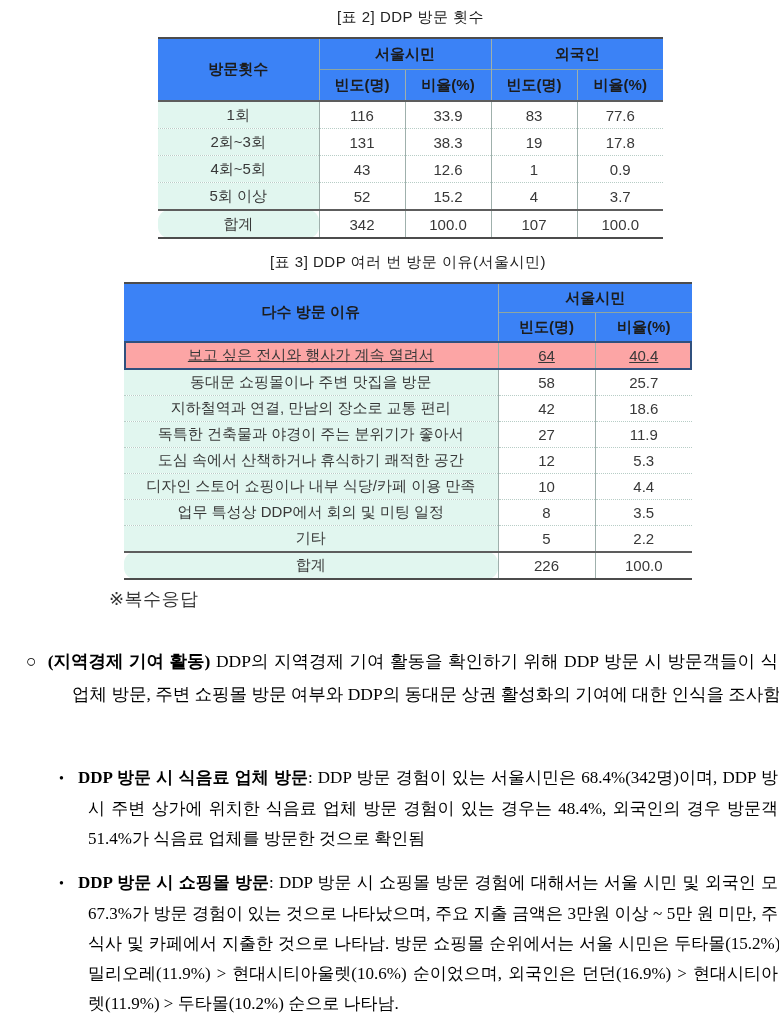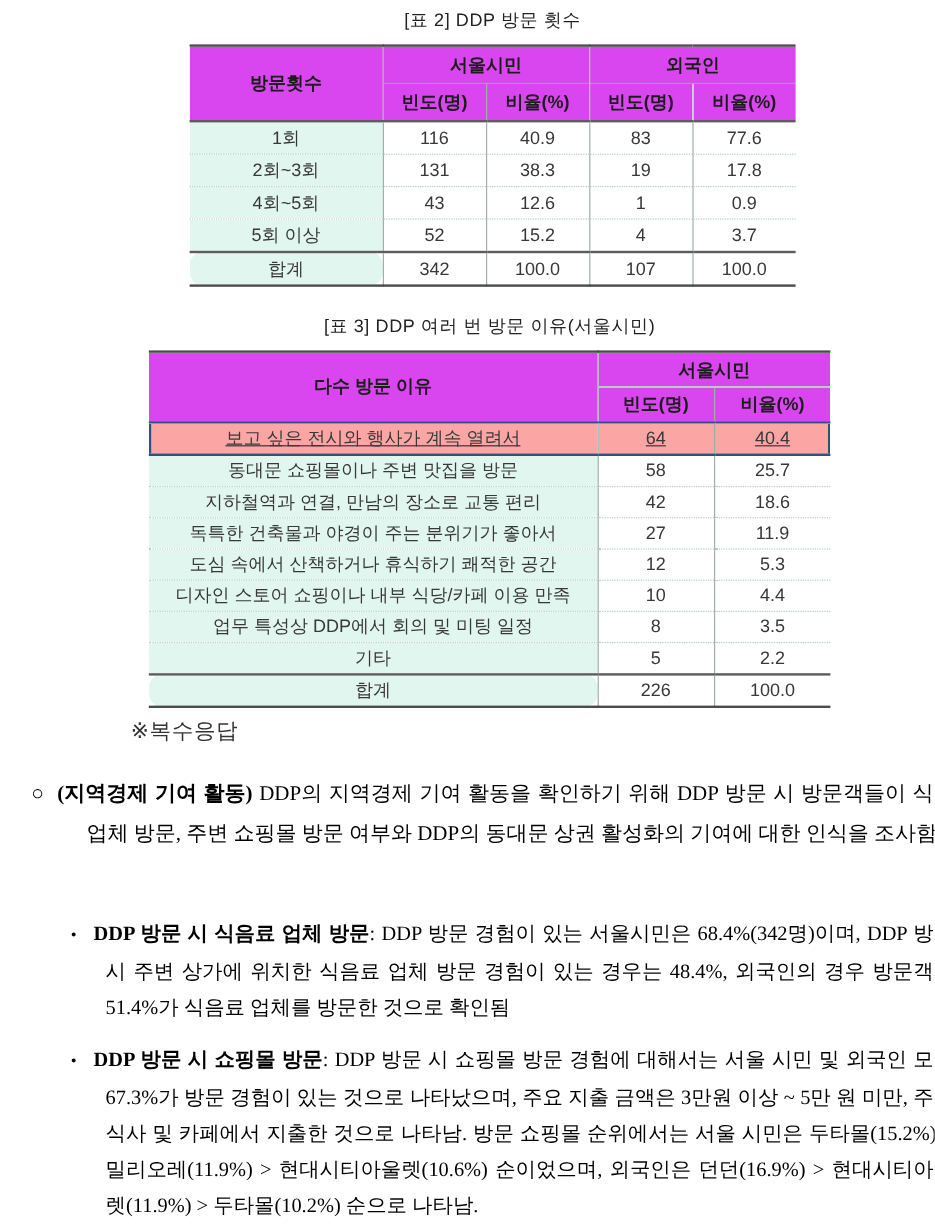--- a/index.html
+++ b/index.html
@@ -3,38 +3,38 @@
 <meta charset="utf-8">
 <style>
   html,body{margin:0;padding:0;background:#fff;}
   #page{
     position:relative;width:779px;height:1023px;background:#ffffff;
     font-family:"Liberation Sans","DejaVu Sans",sans-serif;overflow:hidden;
   }
   
   .tbl-wrap{position:absolute;padding-left:36px;}
   #t1{left:122px;top:8px;width:505px;}
-  #t2{left:88px;top:263px;width:568px;}
+  #t2{left:88px;top:253px;width:568px;}
   .tbl-title{
     text-align:center;font-size:15px;color:#222;letter-spacing:0.5px;
     margin:0 0 10px 0;white-space:nowrap;
   }
   table.tbl{
     border-collapse:collapse;table-layout:fixed;width:100%;
     border-top:2px solid #4c4c4c;border-bottom:2px solid #4c4c4c;
     border-left:hidden;border-right:hidden;
     font-size:15px;color:#383838;
   }
   table.tbl th,table.tbl td{
     padding:0 2px;text-align:center;vertical-align:middle;
     border-left:1px solid #9fb0ac;
     overflow:hidden;white-space:nowrap;
   }
   table.tbl th{
-    background:#d946ef;color:#1c1c1c;font-weight:bold;height:30px;
+    background:#3b82f6;color:#1c1c1c;font-weight:bold;height:30px;
   }
   #t2 table.tbl th{height:28px;}
   table.tbl thead tr:nth-child(2) th{border-top:1px solid #8fa6a0;}
   table.tbl td{height:26px;border-bottom:1px dotted #b7cdc6;background:#ffffff;}
   #t2 table.tbl td{height:25px;}
   table.tbl td.label-cell{background:#e1f6ef;}
   table.tbl tbody tr:first-child td{border-top:2px solid #5d5d5d;}
   table.tbl tbody tr.total td{border-top:2px solid #5d5d5d;border-radius:11px;}
   
   table.tbl tbody tr.hl td{
@@ -84,21 +84,21 @@
           <th>빈도(명)</th>
           <th>비율(%)</th>
           <th>빈도(명)</th>
           <th>비율(%)</th>
         </tr>
       </thead>
       <tbody id="t1-body">
           <tr>
             <td class="label-cell">1회</td>
             <td>116</td>
-            <td>40.9</td>
+            <td>33.9</td>
             <td>83</td>
             <td>77.6</td>
           </tr>
           <tr>
             <td class="label-cell">2회~3회</td>
             <td>131</td>
             <td>38.3</td>
             <td>19</td>
             <td>17.8</td>
           </tr>

